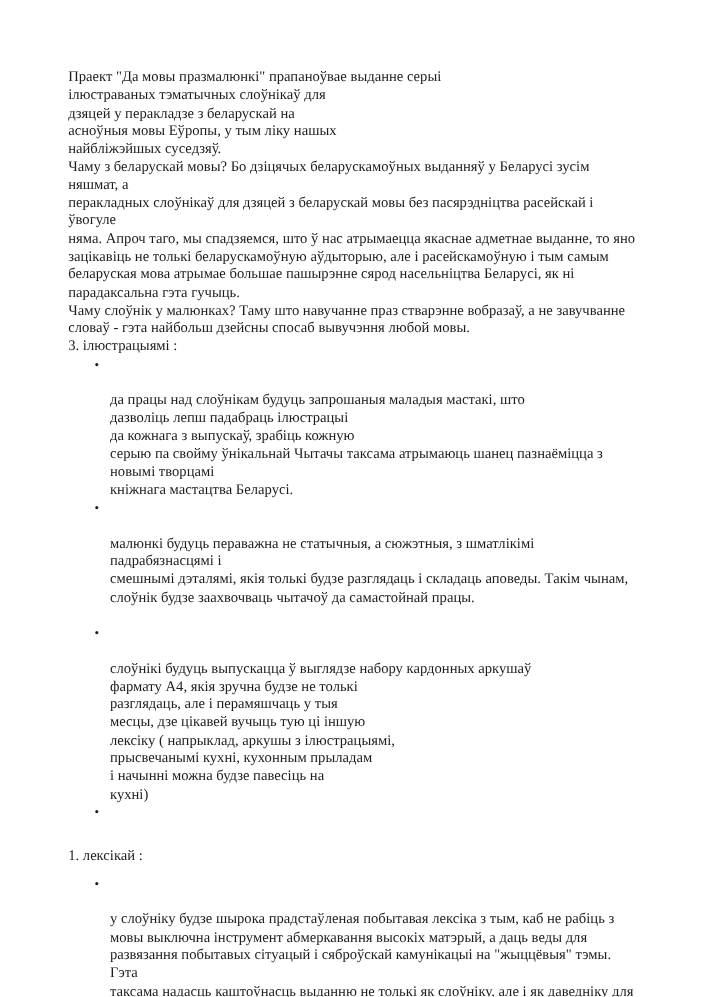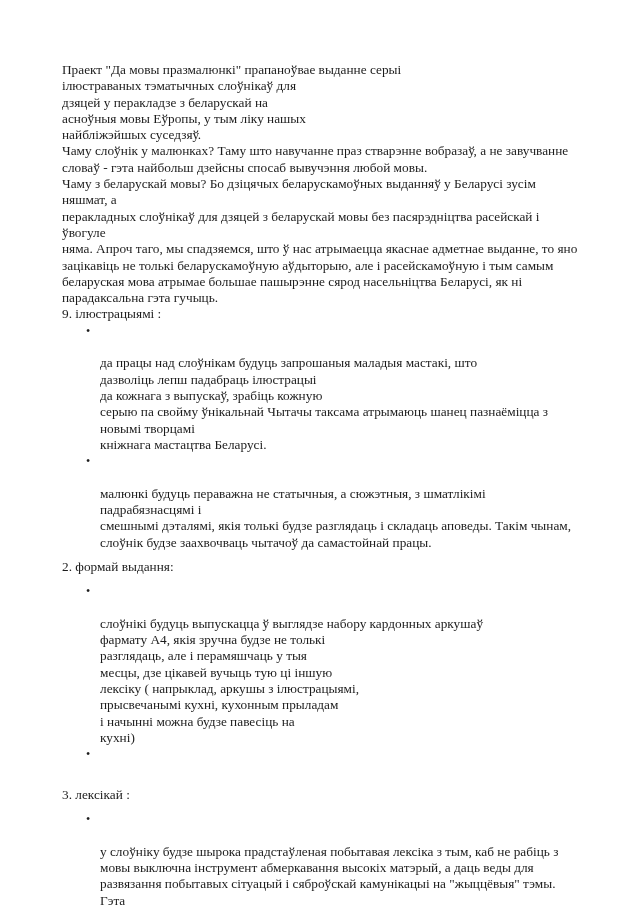--- a/index.html
+++ b/index.html
@@ -21,70 +21,69 @@
 </style>
 </head>
 <body>
 
 <div class="page">
   <p class="para">Праект "Да мовы празмалюнкі" прапаноўвае выданне серыі
 ілюстраваных тэматычных слоўнікаў для
 дзяцей у перакладзе з беларускай на
 асноўныя мовы Еўропы, у тым ліку нашых
 найбліжэйшых суседзяў.</p>
-  <p class="para">Чаму слоўнік у малюнках? Таму што навучанне праз стварэнне вобразаў, а не завучванне
-словаў - гэта найбольш дзейсны спосаб вывучэння любой мовы.</p>
   <p class="para">Чаму з беларускай мовы? Бо дзіцячых беларускамоўных выданняў у Беларусі зусім няшмат, а
 перакладных слоўнікаў для дзяцей з беларускай мовы без пасярэдніцтва расейскай і ўвогуле
 няма. Апроч таго, мы спадзяемся, што ў нас атрымаецца якаснае адметнае  выданне, то яно
 зацікавіць не толькі беларускамоўную аўдыторыю, але і расейскамоўную і тым самым
 беларуская мова атрымае большае пашырэнне сярод насельніцтва Беларусі, як ні
 парадаксальна гэта гучыць.</p>
+  <p class="para">Чаму слоўнік у малюнках? Таму што навучанне праз стварэнне вобразаў, а не завучванне
+словаў - гэта найбольш дзейсны спосаб вывучэння любой мовы.</p>
 
-  <p class="heading-num">9. ілюстрацыямі :</p>
+  <p class="heading-num">3. ілюстрацыямі :</p>
   <ul class="bullets">
     <li>
       <span class="dot">•</span>
       <span>да працы над слоўнікам будуць запрошаныя маладыя мастакі, што
 дазволіць лепш падабраць ілюстрацыі
 да кожнага з выпускаў,  зрабіць кожную
 серыю па свойму ўнікальнай  Чытачы таксама атрымаюць шанец пазнаёміцца з
 новымі творцамі
 кніжнага мастацтва Беларусі.</span>
     </li>
     <li>
       <span class="dot">•</span>
       <span>малюнкі будуць пераважна не статычныя, а сюжэтныя, з шматлікімі падрабязнасцямі і
 смешнымі дэталямі, якія толькі будзе разглядаць і складаць аповеды. Такім чынам,
 слоўнік будзе заахвочваць чытачоў да самастойнай працы.</span>
     </li>
   </ul>
   <div class="gap-sm"></div>
 
-  <p class="heading-num">2. формай выдання:</p>
   <div class="gap-md"></div>
   <ul class="bullets">
     <li>
       <span class="dot">•</span>
       <span>слоўнікі будуць выпускацца ў выглядзе набору кардонных аркушаў
 фармату А4, якія зручна будзе не толькі
 разглядаць, але і перамяшчаць у тыя
 месцы, дзе цікавей вучыць тую ці іншую
 лексіку ( напрыклад, аркушы з ілюстрацыямі,
 прысвечанымі кухні, кухонным прыладам
 і начынні можна будзе павесіць на
 кухні)</span>
     </li>
     <li>
       <span class="dot">•</span>
     </li>
   </ul>
   <div class="gap-sm"></div>
 
-  <p class="heading-num">3. лексікай :</p>
+  <p class="heading-num">1. лексікай :</p>
   <div class="gap-md"></div>
   <ul class="bullets">
     <li>
       <span class="dot">•</span>
       <span>у слоўніку будзе шырока прадстаўленая побытавая лексіка з тым, каб не рабіць з
 мовы  выключна інструмент абмеркавання высокіх матэрый, а даць веды для
 развязання побытавых сітуацый і сяброўскай камунікацыі на "жыццёвыя" тэмы. Гэта
 таксама надасць каштоўнасць выданню не толькі як слоўніку, але і як даведніку для
 беларускамоўных ці прыхільных да беларускамоўнасці.  Знаходжанне назваў менавіта
 прадметаў побыту і побытавых сітуацый асабліва важна для дзяцей і бацькоў, якія

